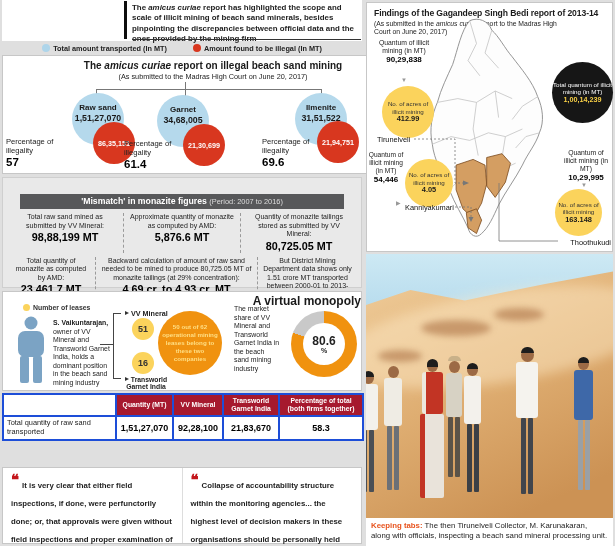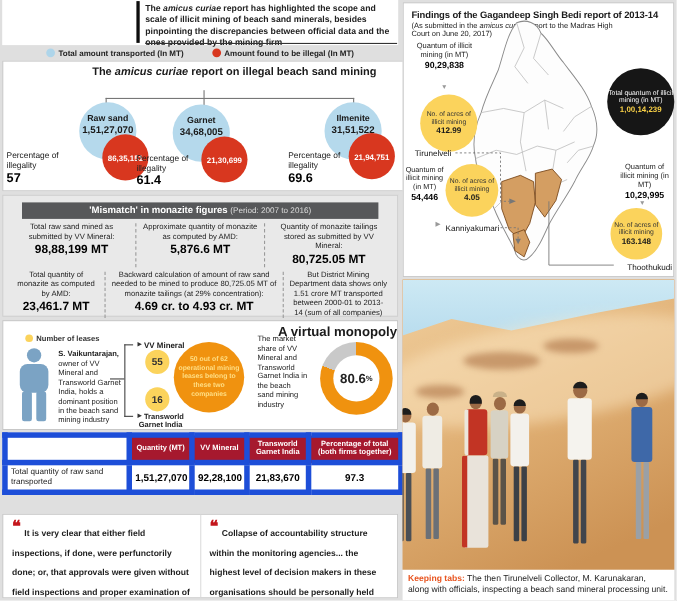--- a/index.html
+++ b/index.html
@@ -29,21 +29,21 @@
   .bcircle{position:absolute;width:52px;height:52px;border-radius:50%;background:#b5d9ec}
   .mname{position:absolute;width:84px;text-align:center;font-weight:bold;font-size:8px}
   .mnum{position:absolute;width:84px;text-align:center;font-weight:bold;font-size:8.8px}
   .rcircle{position:absolute;width:42px;height:42px;border-radius:50%;background:#d8371f;color:#fff;
     font-size:7.2px;font-weight:bold;display:flex;align-items:center;justify-content:center;text-align:center}
   .pct{position:absolute;width:58px;font-size:7.6px;line-height:1.15;color:#222}
   .pct-val{font-size:11.5px;font-weight:bold;color:#000;margin-top:1px}
 
   
   .mismatch{left:2px;top:177px;width:360px;height:111px;background:#e9e9e9;border:1px solid #cfcfcf;box-sizing:border-box;position:absolute}
-  .mm-head{margin:6px 17px 0;background:#57585a;color:#fff;text-align:center;font-size:8.7px;font-weight:bold;padding:2px 0 3px}
+  .mm-head{margin:16px 17px 0;background:#57585a;color:#fff;text-align:center;font-size:8.7px;font-weight:bold;padding:2px 0 3px}
   .mm-period{font-weight:normal;color:#ddd;font-size:7.4px}
   .mm-row{display:flex;padding:4px 4px 0}
   .mm-cell{padding:0 5px;text-align:center;font-size:7px;line-height:1.22;color:#222;box-sizing:border-box}
   .mm-cell+.mm-cell{border-left:1px dashed #9a9a9a}
   .mm-val{font-size:10.8px;font-weight:bold;color:#000;margin-top:1px}
   .mm-note{font-size:6.8px;color:#222;padding:3px 8px 0;text-align:left}
 
   
   .monopoly{left:2px;top:291px;width:360px;height:100px}
   .mono-title{text-align:right;font-weight:bold;font-size:12px;margin-top:2px}
@@ -52,27 +52,27 @@
   .person-svg{position:absolute;left:12px;top:24px}
   .person-text{position:absolute;left:50px;top:27px;width:58px;font-size:6.9px;line-height:1.24;color:#222}
   .lease-label{position:absolute;font-size:7.2px;font-weight:bold;color:#222}
   .ycircle{position:absolute;width:22px;height:22px;border-radius:50%;background:#fbd35c;display:flex;align-items:center;justify-content:center;
     font-size:9px;font-weight:bold;color:#333}
   .tri{display:inline-block;width:0;height:0;border-top:2.5px solid transparent;border-bottom:2.5px solid transparent;border-left:4px solid #333;margin-right:2px;vertical-align:1px}
   .ocircle{position:absolute;left:155px;top:19px;width:64px;height:64px;border-radius:50%;background:#f0920f;
     display:flex;align-items:center;justify-content:center;text-align:center;color:#ffdf85;font-size:6.2px;font-weight:bold;line-height:1.3;padding:4px;box-sizing:border-box}
   .mshare-text{position:absolute;left:231px;top:13px;width:46px;font-size:6.9px;line-height:1.24;color:#222}
   .donut{position:absolute;left:288px;top:19px;width:66px;height:66px;border-radius:50%;display:flex;align-items:center;justify-content:center}
-  .donut-hole{width:42px;height:42px;border-radius:50%;background:#fff;display:flex;flex-direction:row;align-items:center;justify-content:center}
+  .donut-hole{width:42px;height:42px;border-radius:50%;background:#fff;display:flex;flex-direction:column;align-items:center;justify-content:center}
   .donut-val{font-size:12px;font-weight:bold;color:#222;line-height:1}
   .donut-unit{font-size:7px;font-weight:bold;color:#222}
 
   
   .dtable{position:absolute;left:2px;top:393px;width:360px;border-collapse:collapse;table-layout:fixed;background:#fff}
-  .dtable th,.dtable td{border:5px solid #1d4ed8;box-sizing:border-box}
+  .dtable th,.dtable td{border:2px solid #1d4ed8;box-sizing:border-box}
   .dtable th{background:#a6192e;color:#fff;font-size:6.8px;font-weight:bold;padding:2px 1px;line-height:1.2}
   .dtable th.blank{background:#fff}
   .dtable td{font-size:7.4px;padding:2px 3px;color:#222;line-height:1.2}
   .dtable td.num{font-size:9px;font-weight:bold;text-align:center;color:#000}
 
   
   .quotes{left:2px;top:467px;width:360px;height:77px;display:flex}
   .qcol{flex:1;padding:6px 8px 4px;box-sizing:border-box}
   .qcol+.qcol{border-left:1px solid #ddd}
   .q-icon{float:left;color:#c4161c;font-size:15px;line-height:12px;margin-right:3px;font-weight:bold}
@@ -127,20 +127,21 @@
     <div class="mast-rule"></div>
   </div>
 
   <div class="legend">
     <span><span class="dot dot-blue"></span><span>Total amount transported (In MT)</span></span>
     <span><span class="dot dot-red"></span><span>Amount found to be illegal (In MT)</span></span>
   </div>
 
   <div class="card report">
     <div class="report-title"><span>The </span><span class="it">amicus curiae</span><span> report on illegal beach sand mining</span></div>
+    <div class="report-sub">(As submitted to the Madras High Court on June 20, 2017)</div>
 
     <div class="ln" style="left:93px;top:33px;width:226px;height:1px"></div>
     <div class="ln" style="left:182px;top:26px;width:1px;height:7px"></div>
     <div class="ln" style="left:93px;top:33px;width:1px;height:6px"></div>
     <div class="ln" style="left:182px;top:33px;width:1px;height:8px"></div>
     <div class="ln" style="left:318px;top:33px;width:1px;height:6px"></div>
 
     <div class="bcircle" style="left:69px;top:37px"></div>
     <div class="mname" style="left:53px;top:47px">Raw sand</div>
     <div class="mnum" style="left:53px;top:57px">1,51,27,070</div>
@@ -196,21 +197,21 @@
     </svg>
 
     <div class="person-text"><b>S. Vaikuntarajan,</b><span> owner of VV Mineral and Transworld Garnet India, holds a dominant position in the beach sand mining industry</span></div>
 
     <div class="ln" style="left:110px;top:21px;width:1px;height:66px;background:#444"></div>
     <div class="ln" style="left:110px;top:21px;width:8px;height:1px;background:#444"></div>
     <div class="ln" style="left:110px;top:86px;width:8px;height:1px;background:#444"></div>
     <div class="ln" style="left:97px;top:52px;width:13px;height:1px;background:#444"></div>
 
     <div class="lease-label" style="left:122px;top:17px"><span class="tri"></span><span>VV Mineral</span></div>
-    <div class="ycircle" style="left:129px;top:26px">55</div>
+    <div class="ycircle" style="left:129px;top:26px">51</div>
     <div class="ycircle" style="left:129px;top:60px">16</div>
     <div class="lease-label" style="left:112px;top:84px;width:62px;text-align:center;line-height:1.1;font-size:6.8px"><span class="tri"></span><span>Transworld Garnet India</span></div>
 
     <div class="ocircle">50 out of 62 operational mining leases belong to these two companies</div>
     <div class="mshare-text">The market share of VV Mineral and Transworld Garnet India in the beach sand mining industry</div>
 
     <div class="donut" style="background: conic-gradient(rgb(240, 146, 15) 0deg, rgb(240, 146, 15) 80.6%, rgb(201, 201, 201) 80.6%, rgb(201, 201, 201) 100%);">
       <div class="donut-hole">
         <div class="donut-val">80.6</div>
         <div class="donut-unit">%</div>
@@ -232,21 +233,21 @@
       <th>Quantity (MT)</th>
       <th>VV Mineral</th>
       <th>Transworld Garnet India</th>
       <th>Percentage of total (both firms together)</th>
     </tr>
     <tr>
       <td>Total quantity of raw sand transported</td>
       <td class="num">1,51,27,070</td>
       <td class="num">92,28,100</td>
       <td class="num">21,83,670</td>
-      <td class="num">97.3</td>
+      <td class="num">58.3</td>
     </tr>
   </tbody>
     </table>
 
   <div class="card quotes">
     <div class="qcol">
       <span class="q-icon">❝</span>
       <span class="q-text">It is very clear that either field inspections, if done, were perfunctorily done; or, that approvals were given without field inspections and proper examination of the Mining Plan details</span>
     </div>
     <div class="qcol">
@@ -306,21 +307,21 @@
       <span>No. of acres of illicit mining</span>
       <span class="yv">412.99</span>
     </div>
     <div class="dist-label" style="left:10px;top:132px">Tirunelveli</div>
 
     <div class="stat" style="left:1px;top:148px;width:36px;font-size:6.6px">
       <span>Quantum of illicit mining (in MT)</span>
       <div class="stat-val">54,446</div>
     </div>
     <div class="gray-arrow" style="left:29px;top:196px">▶</div>
-    <div class="map-ycircle" style="left:38px;top:146px;width:48px;height:48px">
+    <div class="map-ycircle" style="left:38px;top:156px;width:48px;height:48px">
       <span>No. of acres of illicit mining</span>
       <span class="yv">4.05</span>
     </div>
     <div class="dist-label" style="left:38px;top:200px">Kanniyakumari</div>
 
     <div class="stat" style="left:194px;top:146px;width:50px">
       <span>Quantum of illicit mining (in MT)</span>
       <div class="stat-val">10,29,995</div>
     </div>
     <div class="gray-arrow" style="left:214px;top:179px">▼</div>

